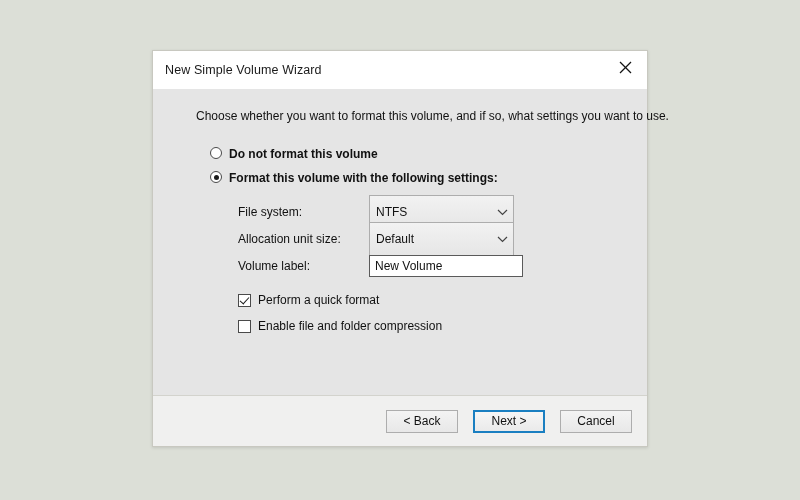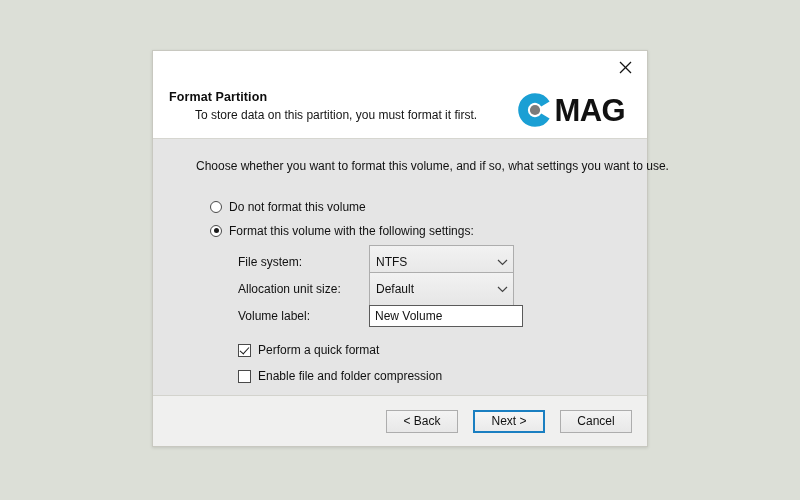--- a/index.html
+++ b/index.html
@@ -123,24 +123,24 @@
     white-space: nowrap;
   }
 
   
   #radio-group {
     margin-top: 24px;
     padding-left: 57px;
   }
   .radio-row {
     display: flex;
-    align-items: center;
     height: 19px;
     margin-bottom: 5px;
     cursor: default;
+    font-weight: bold;
   }
   .radio-mark {
     width: 12px;
     height: 12px;
     border-radius: 50%;
     border: 1px solid #4a4a4a;
     background: #ffffff;
     box-sizing: border-box;
     flex: 0 0 auto;
     position: relative;
@@ -291,45 +291,31 @@
     border: 2px solid #1a7fc1;
     background: linear-gradient(#f6f6f6, #eaeaea);
   }
 </style>
 </head>
 <body>
 
 <div id="wizard-window">
 
   <div id="title-bar">
+    <div id="window-title">New Simple Volume Wizard</div>
     <div id="close-button">
       <span>
         <svg width="13" height="13" viewBox="0 0 13 13">
           <line x1="1" y1="1" x2="12" y2="12" stroke="#141414" stroke-width="1.3"></line>
           <line x1="12" y1="1" x2="1" y2="12" stroke="#141414" stroke-width="1.3"></line>
         </svg>
       </span>
     </div>
   </div>
 
-  <div id="header-band">
-    <div id="header-text-group">
-      <div id="header-title">Format Partition</div>
-      <div id="header-subtitle">To store data on this partition, you must format it first.</div>
-    </div>
-    <div id="brand-logo">
-      <span>
-        <svg id="brand-mark" width="40" height="40" viewBox="0 0 40 40">
-          <path d="M20 3.2 A16.8 16.8 0 1 0 20 36.8 A16.8 16.8 0 0 0 34.6 28.4 L26.3 23.6 A7.2 7.2 0 1 1 26.3 16.4 L34.6 11.6 A16.8 16.8 0 0 0 20 3.2 Z" fill="#1a9fd4"></path>
-          <circle cx="20" cy="20" r="5.1" fill="#7b7b7b"></circle>
-        </svg>
-      </span>
-      <span id="brand-word">MAG</span>
-    </div>
-  </div>
 
   <div id="dialog-body">
 
     <div id="intro-text">Choose whether you want to format this volume, and if so, what settings you want to use.</div>
 
     <div id="radio-group">
       <div class="radio-row">
         <span class="radio-mark"></span>
         <span class="radio-label">Do not format this volume</span>
       </div>

